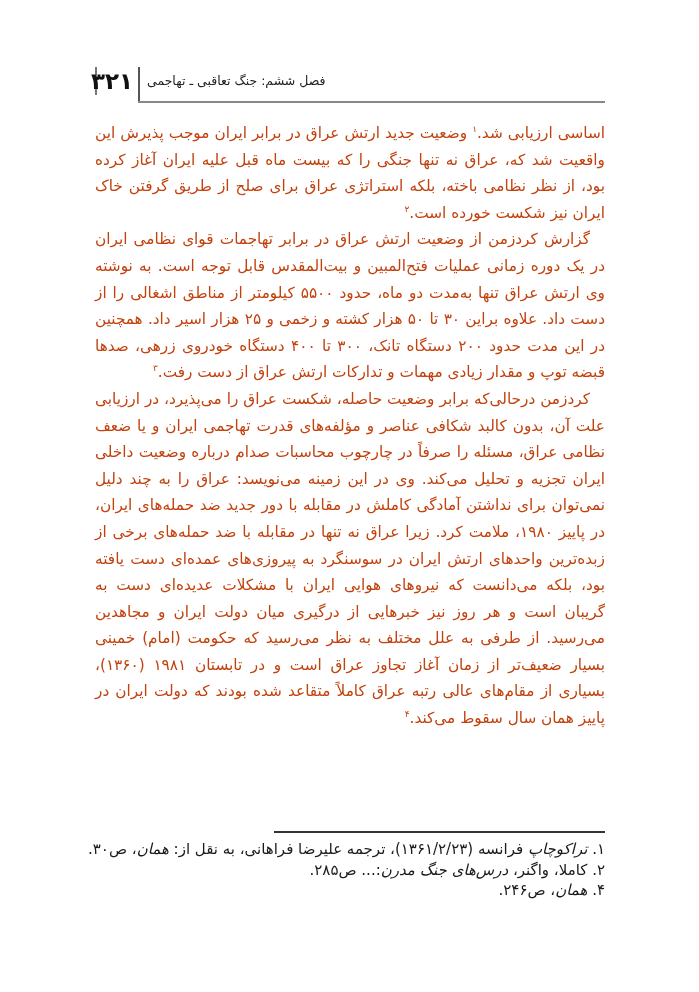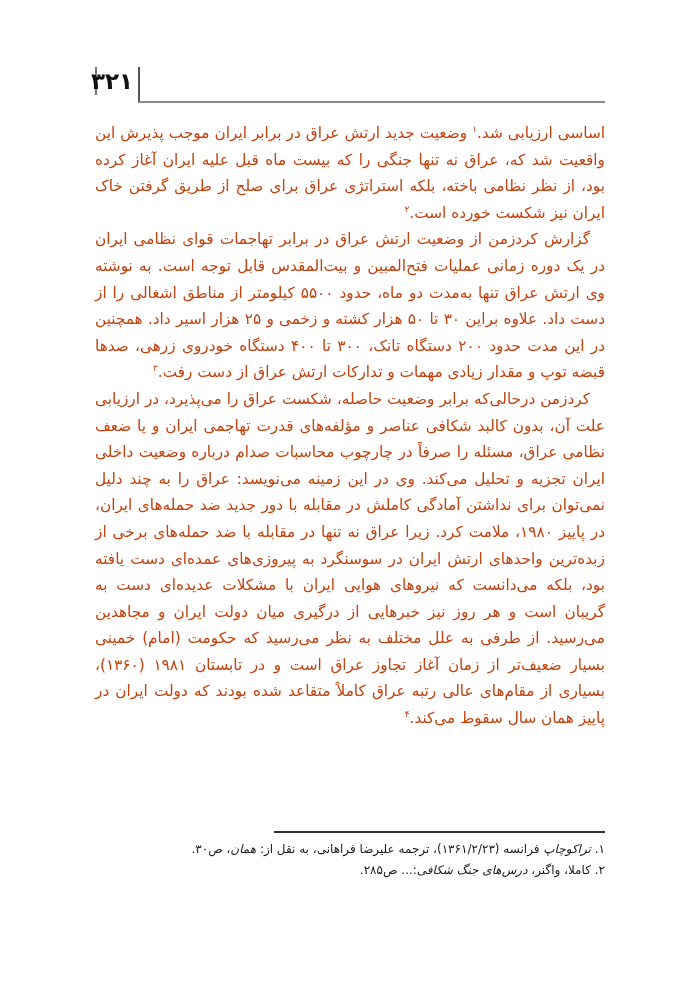--- a/index.html
+++ b/index.html
@@ -102,40 +102,41 @@
     height: 2px;
     background: #333;
   }
   .footnotes {
     position: absolute;
     left: 95px;
     top: 839px;
     width: 510px;
     direction: rtl;
     text-align: right;
-    font-size: 12px;
+    font-size: 15px;
     line-height: 20.5px;
     color: #1a1a1a;
   }
   .footnotes .fn-item {
     margin: 0;
     white-space: nowrap;
   }
   .footnotes em {
     font-style: italic;
   }
 </style>
 </head>
 <body>
 
 <div class="header">
   <div class="left-bar"></div>
   <div class="page-number">۳۲۱</div>
   <div class="divider"></div>
   <div class="rule"></div>
+  <div class="chapter-title">فصل ششم: جنگ تعاقبی ـ تهاجمی</div>
 </div>
 
 <div class="body-text">
   <p class="first-line">
     <span>اساسی ارزیابی شد.</span><sup class="fn">۱</sup><span> وضعیت جدید ارتش عراق در برابر ایران موجب پذیرش این واقعیت شد که، عراق نه تنها جنگی را که بیست ماه قبل علیه ایران آغاز کرده بود، از نظر نظامی باخته، بلکه استراتژی عراق برای صلح از طریق گرفتن خاک ایران نیز شکست خورده است.</span><sup class="fn">۲</sup>
   </p>
   <p class="indent">
     <span>گزارش کردزمن از وضعیت ارتش عراق در برابر تهاجمات قوای نظامی ایران در یک دوره زمانی عملیات فتح‌المبین و بیت‌المقدس قابل توجه است. به نوشته وی ارتش عراق تنها به‌مدت دو ماه، حدود ۵۵۰۰ کیلومتر از مناطق اشغالی را از دست داد. علاوه براین ۳۰ تا ۵۰ هزار کشته و زخمی و ۲۵ هزار اسیر داد. همچنین در این مدت حدود ۲۰۰ دستگاه تانک، ۳۰۰ تا ۴۰۰ دستگاه خودروی زرهی، صدها قبضه توپ و مقدار زیادی مهمات و تدارکات ارتش عراق از دست رفت.</span><sup class="fn">۳</sup>
   </p>
   <p class="indent">
@@ -144,15 +145,19 @@
 </div>
 
 <div class="fn-separator"></div>
 
 <div class="footnotes">
   <p class="fn-item">
     <span>۱.</span>
     <em>تراکوچاپ</em><span> فرانسه (۱۳۶۱/۲/۲۳)، ترجمه علیرضا فراهانی، به نقل از: </span><em>همان</em><span>، ص۳۰.</span>
   </p>
   <p class="fn-item">
-    <span>۲.</span><span> کاملا، واگنر، </span><em>درس‌های جنگ شکافی</em><span>:... ص۲۸۵.</span>
+    <span>۲.</span><span> کاملا، واگنر، </span><em>درس‌های جنگ مدرن</em><span>:... ص۲۸۵.</span>
+  </p>
+  <p class="fn-item">
+    <span>۴.</span>
+    <em>همان</em><span>، ص۲۴۶.</span>
   </p>
 </div>
 
 </body></html>

